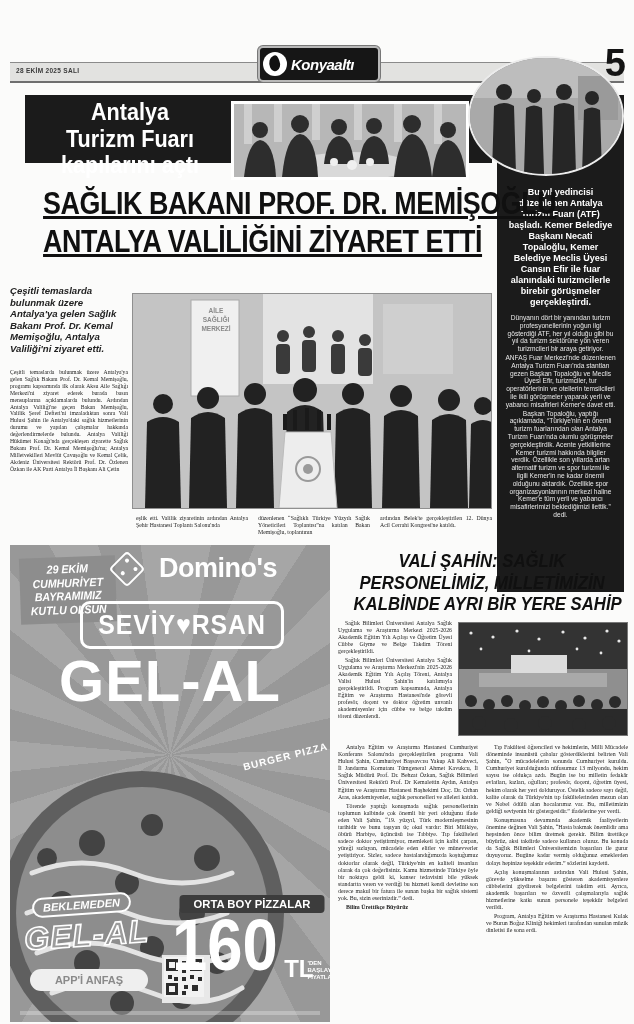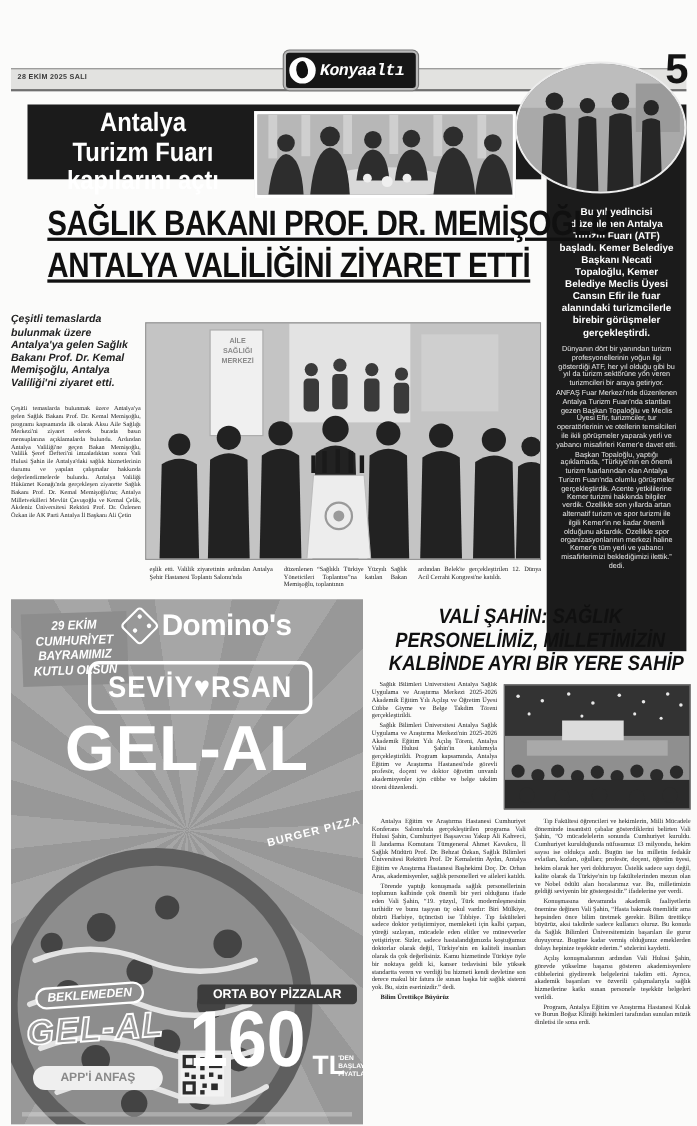--- a/index.html
+++ b/index.html
@@ -6,21 +6,21 @@
   body{width:634px;height:1024px;background:#f4f4f2;position:relative;overflow:hidden;
        font-family:"Liberation Sans",sans-serif;-webkit-font-smoothing:antialiased;}
   .abs{position:absolute;}
   .page{position:absolute;inset:0;background:#fbfbfa;}
 
   
   .hdr-band{left:10px;top:62px;width:614px;height:18px;background:#e2e2e0;
             border-top:1px solid #8a8a8a;border-bottom:2px solid #6f6f6f;}
   .hdr-date{left:16px;top:67px;font-size:6.5px;font-weight:bold;color:#3a3a3a;letter-spacing:.3px;}
   .logo{left:258px;top:46px;width:118px;height:32px;background:#161616;border-radius:5px;
-        border:2px solid #b9b9b9;display:flex;align-items:center;box-shadow:0 0 0 1px #777;font-family:Liberation Mono, monospace;}
+        border:2px solid #b9b9b9;display:flex;align-items:center;box-shadow:0 0 0 1px #777;}
   .logo-emblem{width:24px;height:24px;background:#fff;border-radius:50%;margin-left:3px;position:relative;flex:0 0 auto;}
   .logo-emblem::after{content:"";position:absolute;left:6px;top:4px;width:11px;height:15px;background:#111;
         border-radius:70% 30% 60% 40%;transform:rotate(-22deg);}
   .logo-text{color:#fff;font-size:15px;font-weight:bold;font-style:italic;margin-left:4px;letter-spacing:-.5px;}
   .pageno{right:8px;top:42px;font-size:38px;font-weight:900;color:#141414;}
 
   
   .top-banner{left:25px;top:95px;width:467px;height:68px;background:#1b1b1b;}
   .top-head{left:6px;top:4px;width:198px;text-align:center;color:#fff;font-weight:800;}
   .top-head .ln{display:block;font-size:24px;line-height:26.5px;transform:scaleX(.9);white-space:nowrap;}
@@ -48,21 +48,21 @@
   .m-banner{left:60px;top:12px;width:46px;text-align:center;color:#8a8a8a;font-weight:bold;font-size:6.5px;line-height:9px;}
   .m-cont{top:232px;width:112px;font-family:"Liberation Serif",serif;font-size:5.8px;line-height:7px;text-align:justify;color:#1d1d1d;}
 
   
   .ad{left:10px;top:545px;width:320px;height:477px;overflow:hidden;color:#fff;
       background:#9c9c9c;
       background-image:repeating-conic-gradient(from 0deg at 50% 44%,#a6a6a6 0deg 11deg,#989898 11deg 22deg);}
   .ad-ribbon{left:10px;top:12px;width:90px;background:#8d8d8d;padding:6px 3px;transform:rotate(-2deg);
              text-align:center;font-style:italic;font-weight:900;}
   .ad-ribbon .rl{display:block;font-size:11.5px;line-height:13.5px;transform:scaleX(.92);white-space:nowrap;}
-  .ad-brand{left:104px;top:8px;display:flex;align-items:center;gap:7px;}
+  .ad-brand{left:104px;top:8px;display:flex;align-items:center;gap:19px;}
   .domino-icon{width:22px;height:22px;border:2.5px solid #fff;border-radius:4px;transform:rotate(45deg);position:relative;}
   .domino-icon i{position:absolute;width:4px;height:4px;background:#fff;border-radius:50%;}
   .domino-icon i:nth-child(1){left:3px;top:3px;}
   .domino-icon i:nth-child(2){right:3px;top:3px;}
   .domino-icon i:nth-child(3){left:9px;bottom:3px;}
   .ad-brand span{font-size:27px;font-weight:900;letter-spacing:-.5px;}
   .ad-slogan{left:70px;top:56px;width:198px;height:42px;border:3px solid #fff;border-radius:10px;
              display:flex;align-items:center;justify-content:center;}
   .ad-slogan span{font-size:27px;font-weight:900;transform:scaleX(.92);white-space:nowrap;letter-spacing:1px;}
   .ad-cta{left:0;top:102px;width:100%;text-align:center;font-size:58px;font-weight:900;letter-spacing:1px;}

